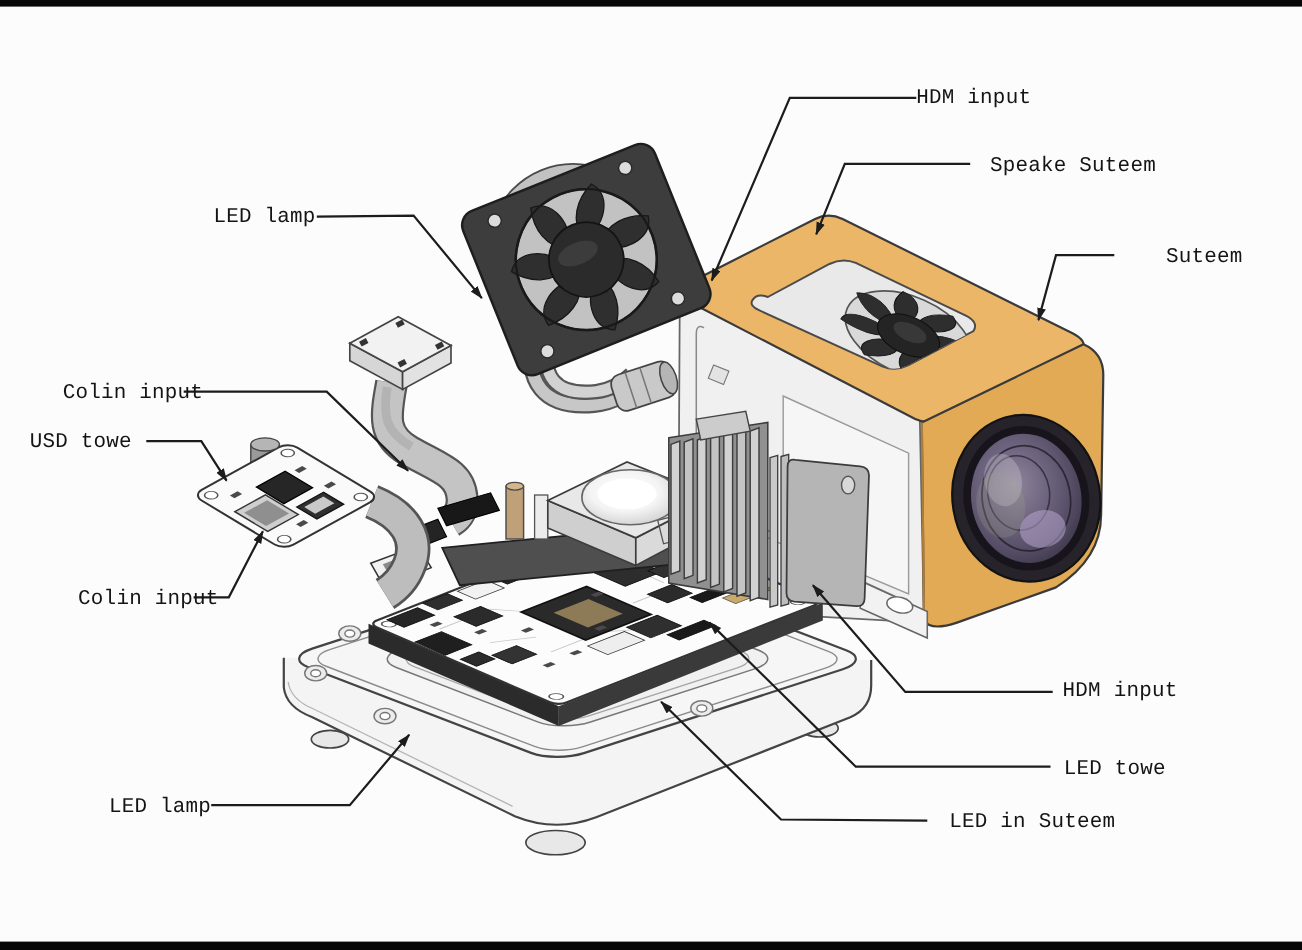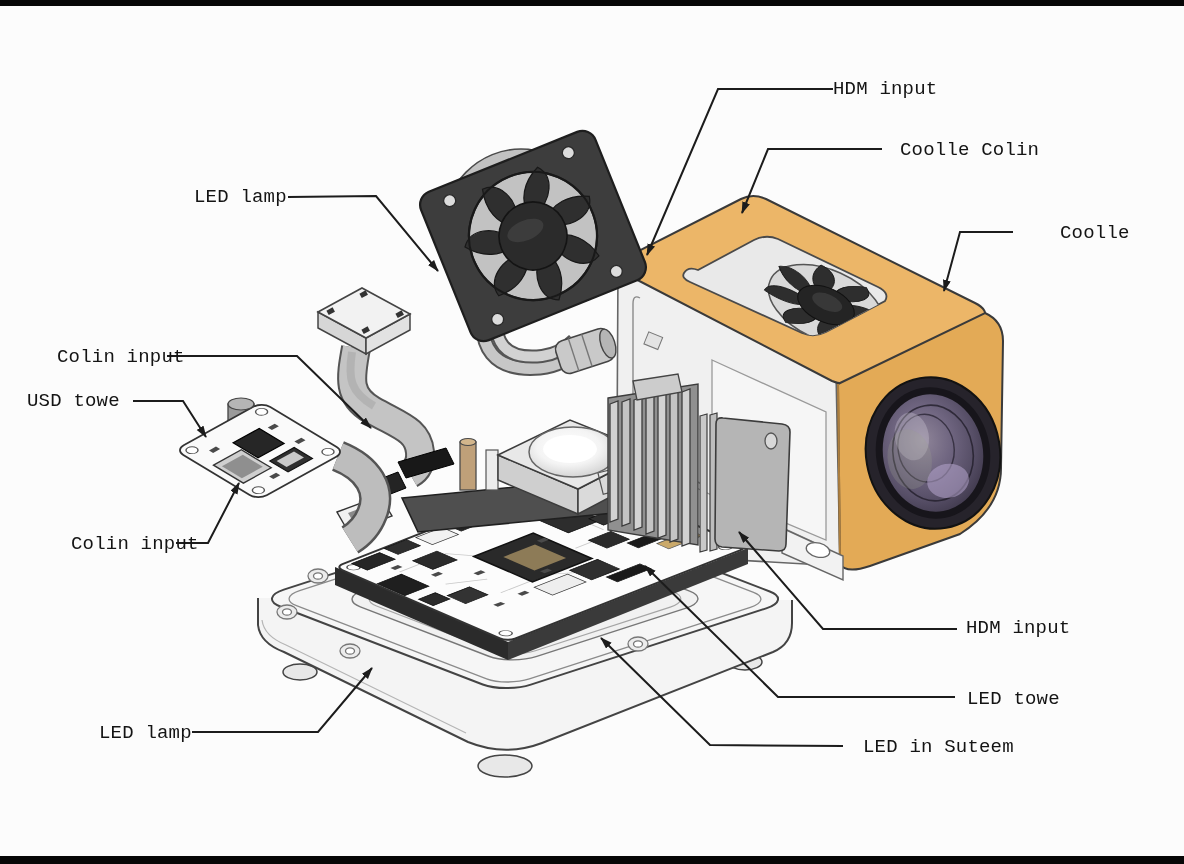--- a/index.html
+++ b/index.html
@@ -299,22 +299,22 @@
         <polyline points="176,543 208,543 239,483" marker-end="url(#arrow)"></polyline>
         <polyline points="192,732 318,732 372,668" marker-end="url(#arrow)"></polyline>
         <polyline points="957,629 823,629 739,532" marker-end="url(#arrow)"></polyline>
         <polyline points="955,697 778,697 645,566" marker-end="url(#arrow)"></polyline>
         <polyline points="843,746 710,745 601,638" marker-end="url(#arrow)"></polyline>
       </g>
 </svg>
 
 <div id="labels">
       <div class="label" style="left: 833px; top: 78px;">HDM input</div>
-      <div class="label" style="left: 900px; top: 139px;">Coolle Colin</div>
-      <div class="label" style="left: 1060px; top: 222px;">Coolle</div>
+      <div class="label" style="left: 900px; top: 139px;">Speake Suteem</div>
+      <div class="label" style="left: 1060px; top: 222px;">Suteem</div>
       <div class="label" style="left: 194px; top: 186px;">LED lamp</div>
       <div class="label" style="left: 57px; top: 346px;">Colin input</div>
       <div class="label" style="left: 27px; top: 390px;">USD towe</div>
       <div class="label" style="left: 71px; top: 533px;">Colin input</div>
       <div class="label" style="left: 99px; top: 722px;">LED lamp</div>
       <div class="label" style="left: 966px; top: 617px;">HDM input</div>
       <div class="label" style="left: 967px; top: 688px; text-align: center;">LED towe</div>
       <div class="label" style="left: 863px; top: 736px;">LED in Suteem</div>
     </div>
 

